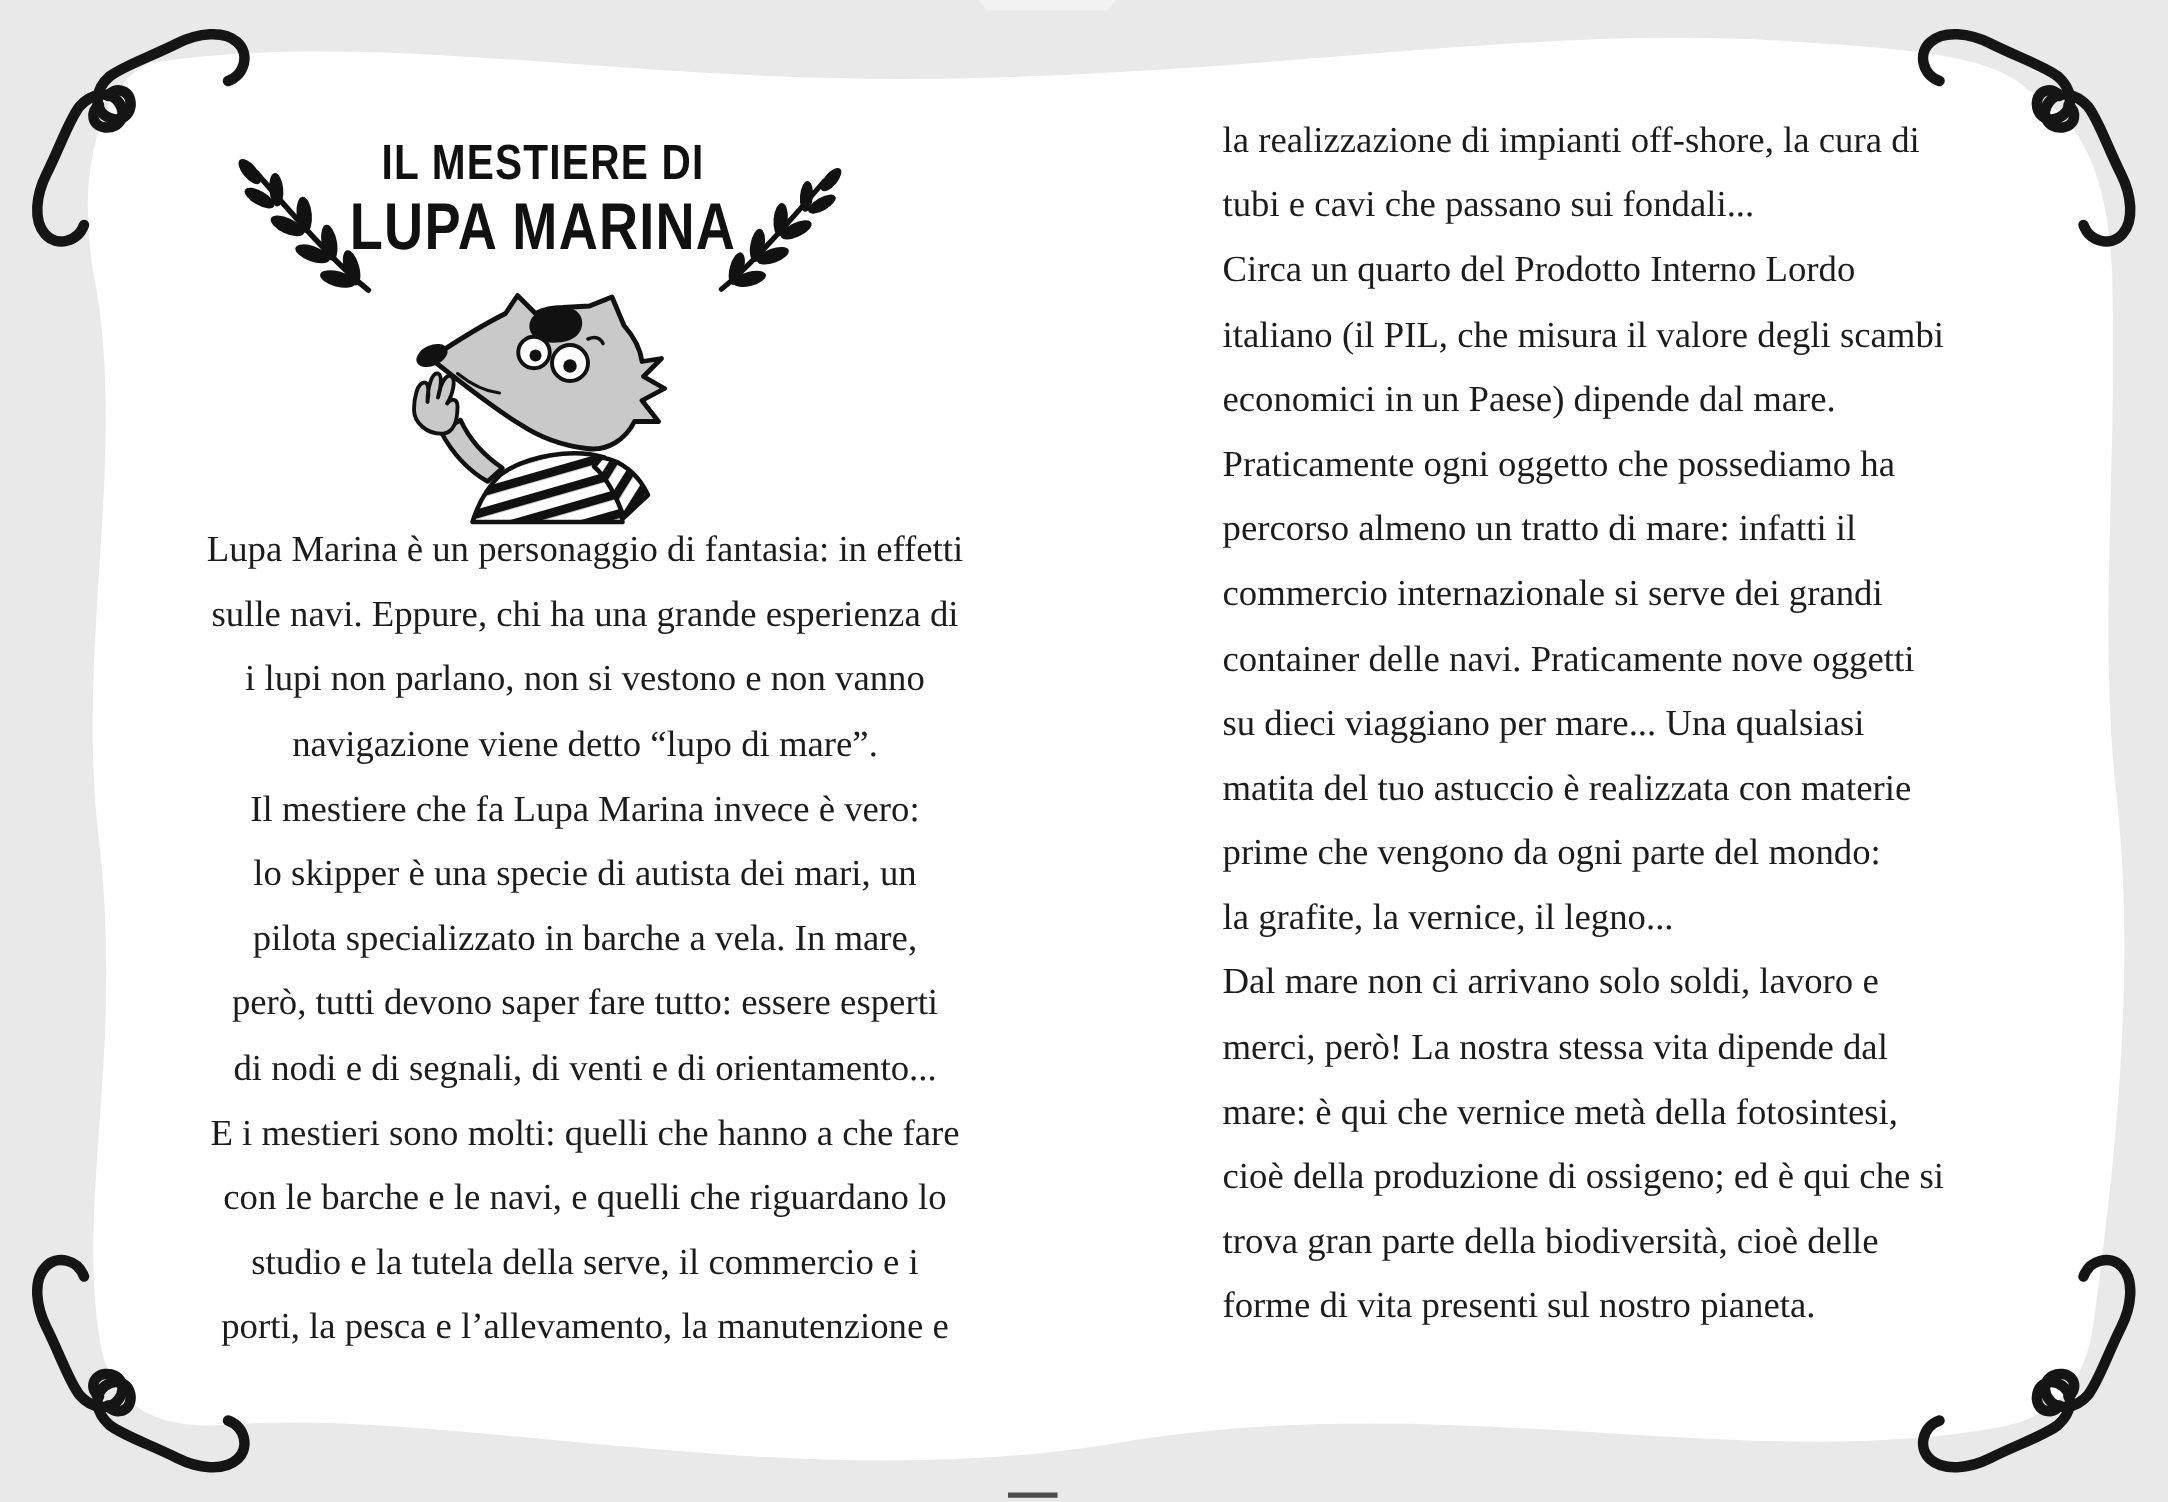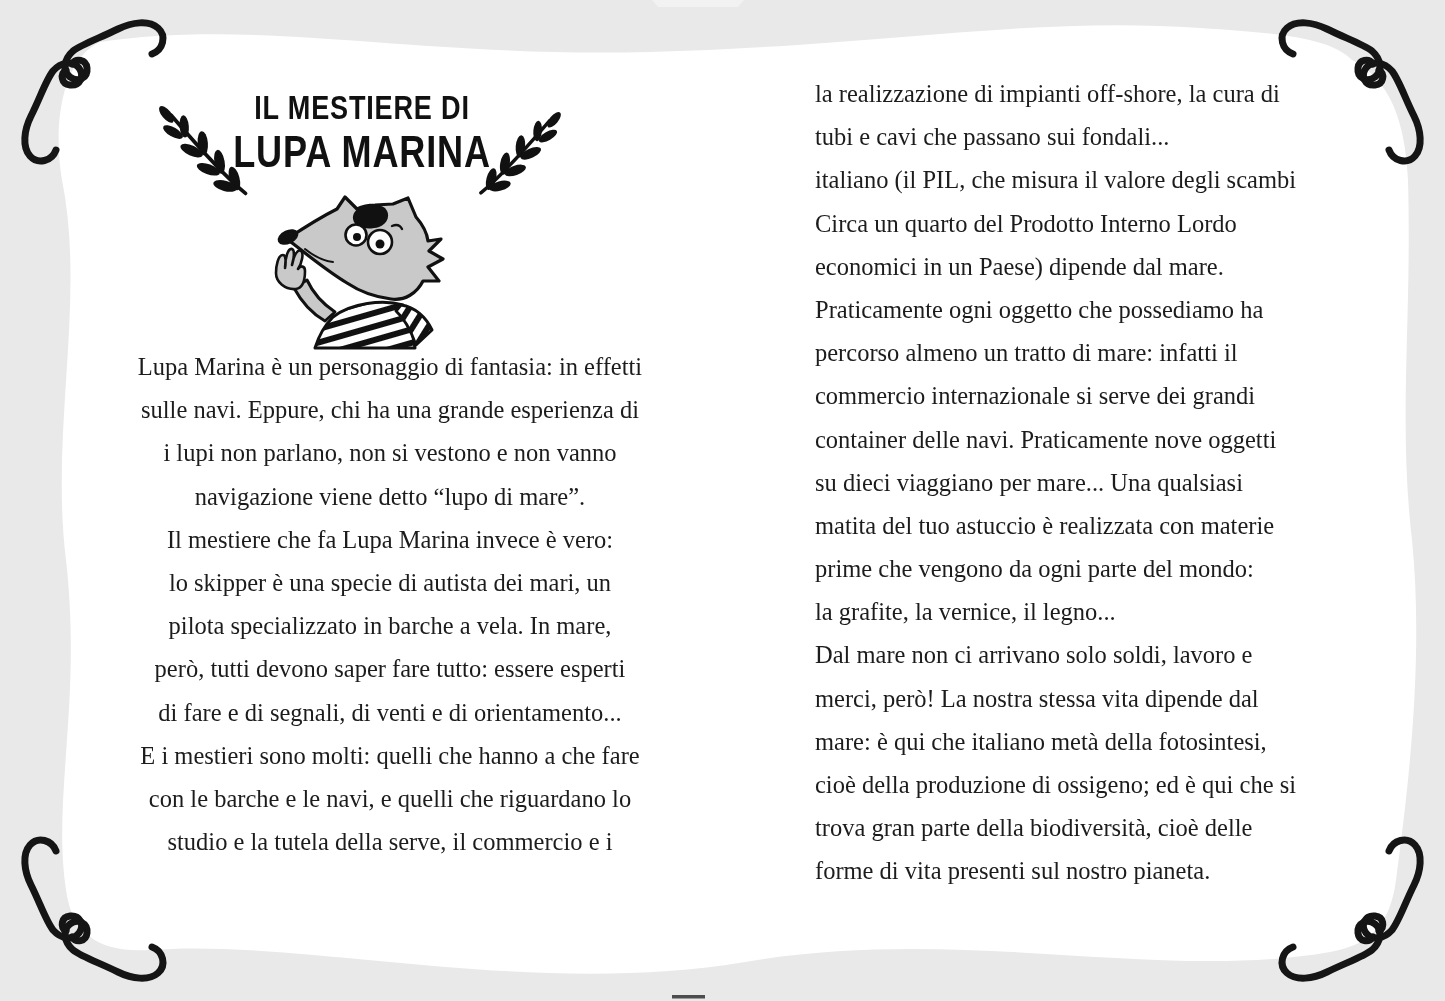--- a/index.html
+++ b/index.html
@@ -123,40 +123,41 @@
 
   <div class="text-col left">
       <div class="body-line">Lupa Marina è un personaggio di fantasia: in effetti</div>
       <div class="body-line">sulle navi. Eppure, chi ha una grande esperienza di</div>
       <div class="body-line">i lupi non parlano, non si vestono e non vanno</div>
       <div class="body-line">navigazione viene detto “lupo di mare”.</div>
       <div class="body-line">Il mestiere che fa Lupa Marina invece è vero:</div>
       <div class="body-line">lo skipper è una specie di autista dei mari, un</div>
       <div class="body-line">pilota specializzato in barche a vela. In mare,</div>
       <div class="body-line">però, tutti devono saper fare tutto: essere esperti</div>
-      <div class="body-line">di fare e di segnali, di venti e di orientamento...</div>
+      <div class="body-line">di nodi e di segnali, di venti e di orientamento...</div>
       <div class="body-line">E i mestieri sono molti: quelli che hanno a che fare</div>
       <div class="body-line">con le barche e le navi, e quelli che riguardano lo</div>
       <div class="body-line">studio e la tutela della serve, il commercio e i</div>
+      <div class="body-line">porti, la pesca e l’allevamento, la manutenzione e</div>
     </div>
   <div class="text-col right">
       <div class="body-line">la realizzazione di impianti off-shore, la cura di</div>
       <div class="body-line">tubi e cavi che passano sui fondali...</div>
+      <div class="body-line">Circa un quarto del Prodotto Interno Lordo</div>
       <div class="body-line">italiano (il PIL, che misura il valore degli scambi</div>
-      <div class="body-line">Circa un quarto del Prodotto Interno Lordo</div>
       <div class="body-line">economici in un Paese) dipende dal mare.</div>
       <div class="body-line">Praticamente ogni oggetto che possediamo ha</div>
       <div class="body-line">percorso almeno un tratto di mare: infatti il</div>
       <div class="body-line">commercio internazionale si serve dei grandi</div>
       <div class="body-line">container delle navi. Praticamente nove oggetti</div>
       <div class="body-line">su dieci viaggiano per mare... Una qualsiasi</div>
       <div class="body-line">matita del tuo astuccio è realizzata con materie</div>
       <div class="body-line">prime che vengono da ogni parte del mondo:</div>
       <div class="body-line">la grafite, la vernice, il legno...</div>
       <div class="body-line">Dal mare non ci arrivano solo soldi, lavoro e</div>
       <div class="body-line">merci, però! La nostra stessa vita dipende dal</div>
-      <div class="body-line">mare: è qui che italiano metà della fotosintesi,</div>
+      <div class="body-line">mare: è qui che vernice metà della fotosintesi,</div>
       <div class="body-line">cioè della produzione di ossigeno; ed è qui che si</div>
       <div class="body-line">trova gran parte della biodiversità, cioè delle</div>
       <div class="body-line">forme di vita presenti sul nostro pianeta.</div>
     </div>
 
 </div>
 
 </body></html>

